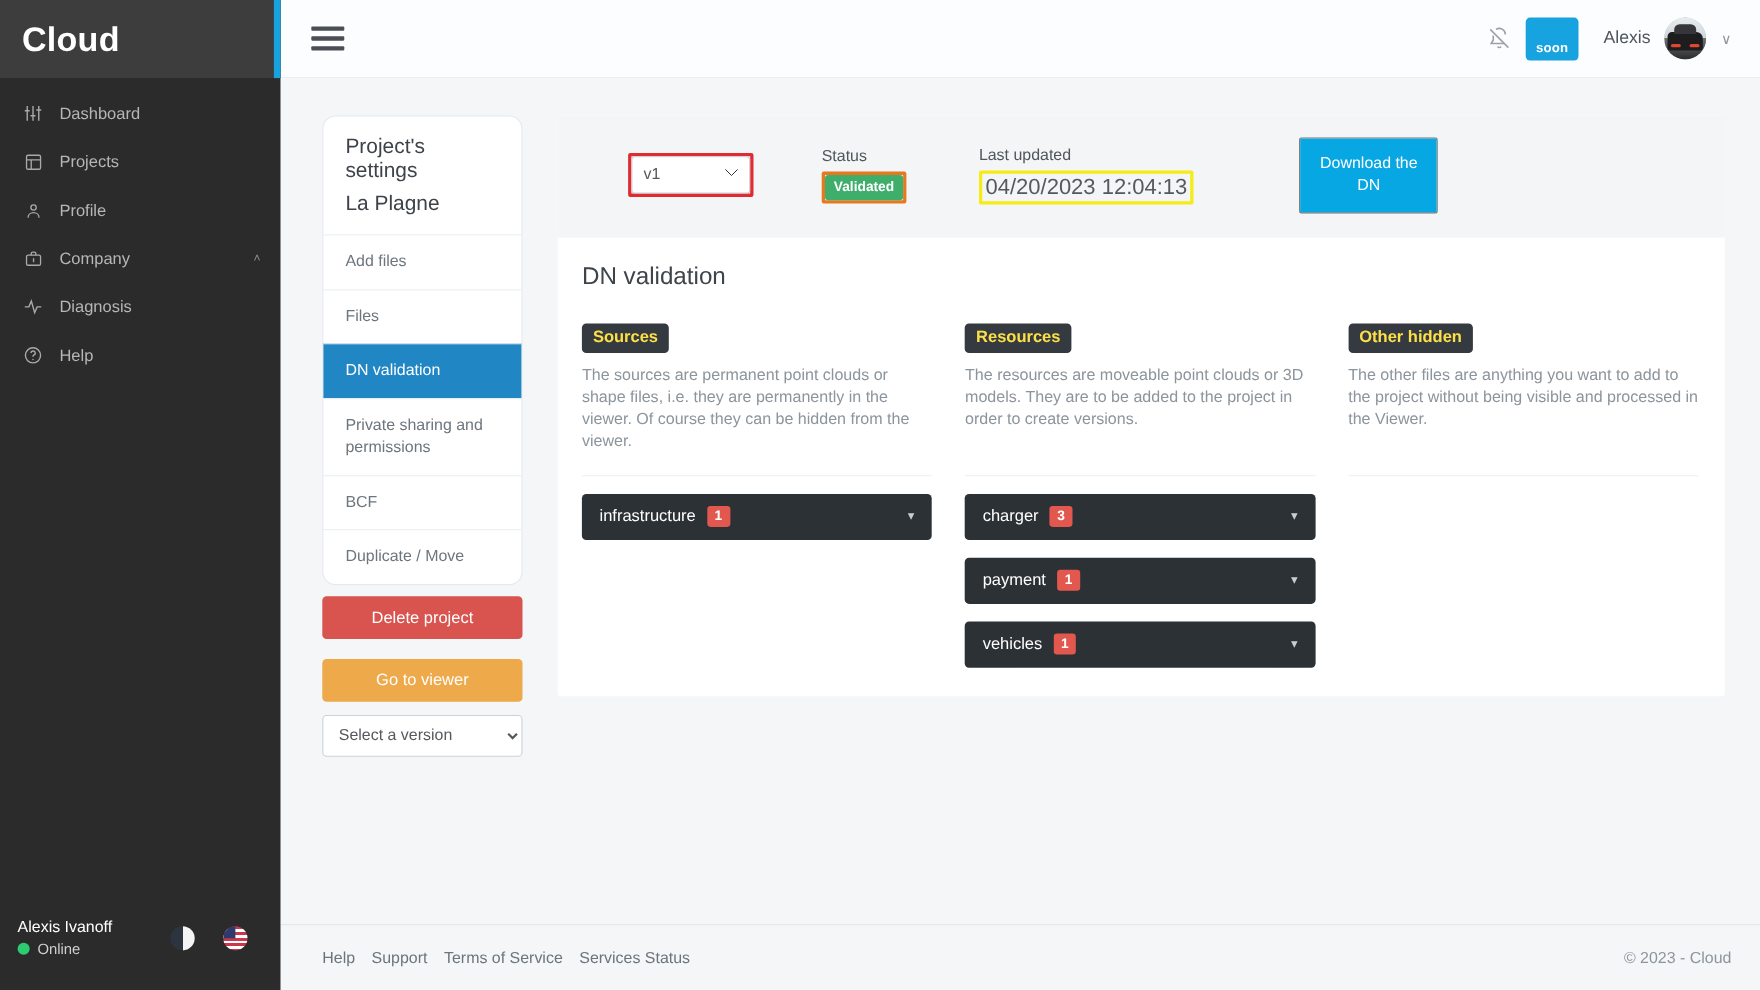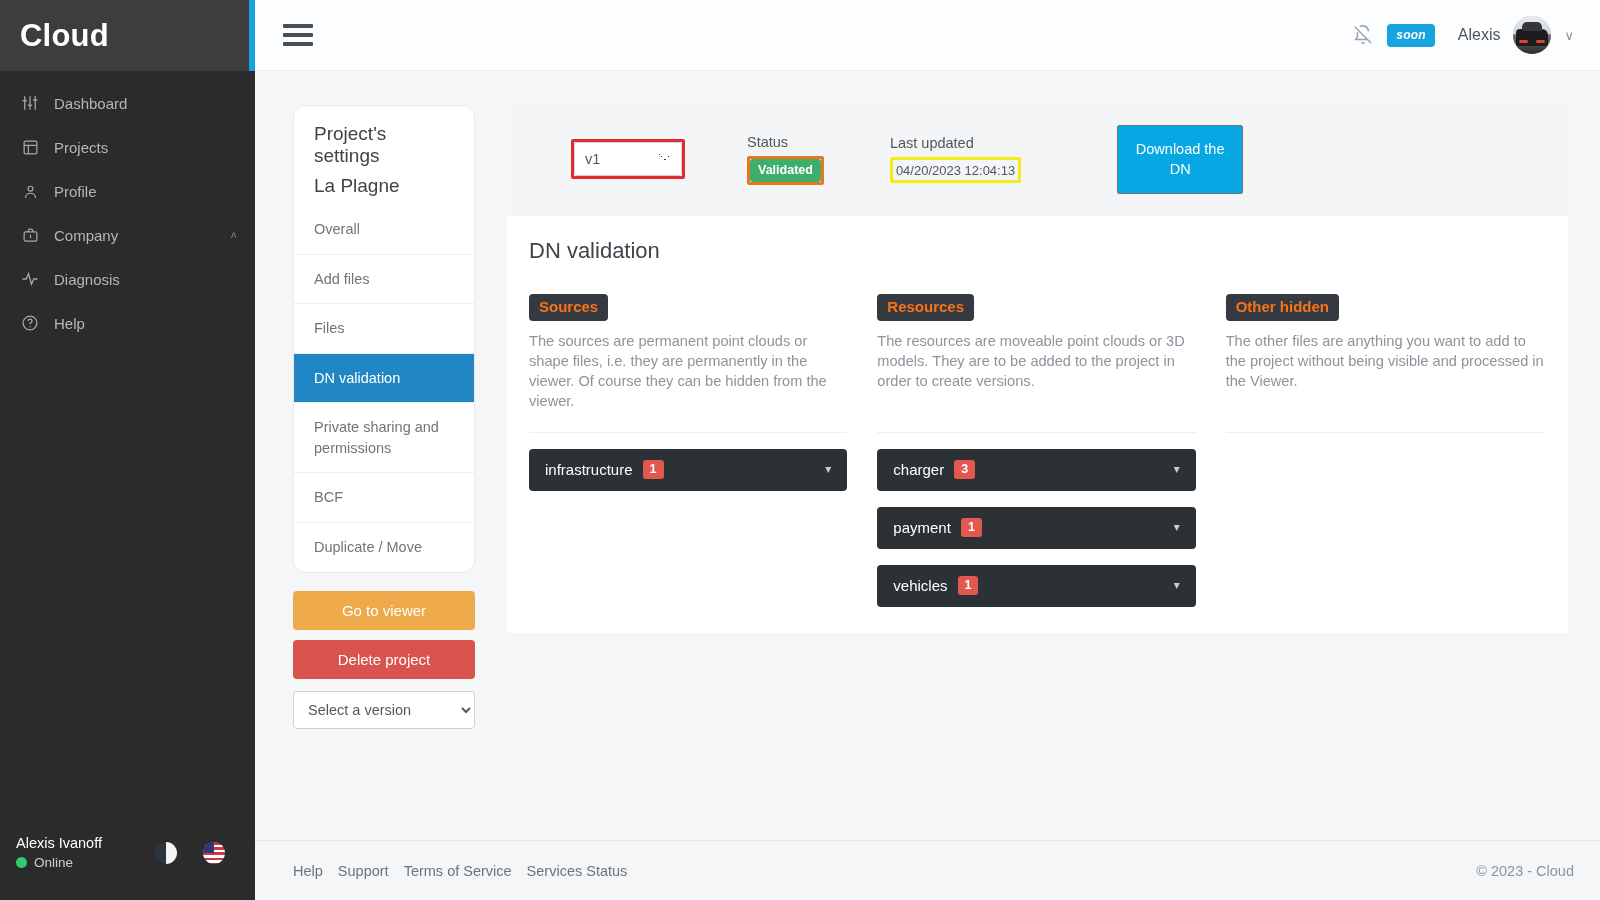--- a/index.html
+++ b/index.html
@@ -70,21 +70,21 @@
   .topbar {
     height: 71px; background: #fcfdfe; display: flex; align-items: center;
     padding: 0 26px 0 28px; border-bottom: 1px solid #eceff1;
   }
   .hamburger { width: 30px; cursor: pointer; display: flex; flex-direction: column; gap: 5px; }
   .hamburger span { display: block; height: 4px; background: #4a4f55; border-radius: 1px; }
   .topbar-right { margin-left: auto; display: flex; align-items: center; gap: 13px; }
   .bell { color: #9aa2ab; display: inline-flex; cursor: pointer; }
   .soon-badge {
     background: #17a2e0; color: #fff; font-size: 12px; font-weight: 700;
-    padding: 4px 9px 5px; border-radius: 4px; letter-spacing: .2px; font-style: italic;
+    padding: 20px 9px 5px; border-radius: 4px; letter-spacing: .2px;
   }
   .user-name { color: #4d555c; font-size: 16px; margin-left: 10px; }
   .avatar {
     width: 38px; height: 38px; border-radius: 50%; overflow: hidden;
     background: #a9b0b6; position: relative; cursor: pointer;
   }
   .avatar .sky { position:absolute; inset:0; background: linear-gradient(180deg,#e8ecef 0%,#cfd6da 48%,#6f6f72 49%,#2b2b2e 100%); }
   .avatar .car { position:absolute; left:3px; right:3px; bottom:8px; height:17px; background:#1d1d20; border-radius:4px 6px 3px 3px; }
   .avatar .car::before { content:""; position:absolute; left:6px; right:6px; top:-7px; height:9px; background:#35353a; border-radius:5px 5px 0 0; }
   .avatar .tail { position:absolute; bottom:11px; left:6px; width:9px; height:3px; background:#e2462e; border-radius:2px; }
@@ -141,33 +141,33 @@
   }
   .ph-status { margin-left: 62px; }
   .ph-label { font-size: 14.5px; color: #50565c; margin-bottom: 6px; }
   .badge-validated-wrap { border: 3px solid #e8781f; border-radius: 2px; }
   .badge-validated {
     background: #3fae6b; color: #ffffff; font-size: 12.5px; font-weight: 700;
     padding: 4px 8px 5px; display: inline-block; border-radius: 3px;
   }
   .ph-updated { margin-left: 66px; }
   .ph-date-wrap { border: 3px solid #f5ec15; border-radius: 2px; padding: 1px 3px; }
-  .ph-date { font-size: 13px; color: #55595e; white-space: nowrap; }
+  .ph-date { font-size: 20px; color: #55595e; white-space: nowrap; }
   .dl-wrap { margin-left: 96px; border: 1px solid #737373; border-radius: 2px; }
   .btn-download {
     background: #07a7e3; color: #ffffff; border: none;
     width: 124px; padding: 13px 10px; font-size: 14.5px; line-height: 1.4;
     cursor: pointer; font-family: inherit; text-align: center;
   }
   .panel-title { font-size: 22px; color: #3e444a; padding: 22px 26px 0 22px; font-weight: 400; }
 
   .cols { display: flex; padding: 30px 24px 0 22px; gap: 30px; }
   .col { flex: 1; }
   .col-tag {
-    display: inline-block; background: #343a40; color: #f97316;
+    display: inline-block; background: #343a40; color: #fde047;
     font-size: 15px; font-weight: 700; padding: 4px 10px 6px; border-radius: 4px;
   }
   .col-desc {
     margin-top: 11px; color: #8c949c; font-size: 14.6px; line-height: 1.37;
     min-height: 86px;
   }
   .col-rule { border-top: 1px solid #edf0f2; margin-top: 14px; }
   .acc-item {
     margin-top: 16px; background: #2c3136; border-radius: 4px;
     padding: 11px 16px 12px; display: flex; align-items: center;
@@ -311,30 +311,29 @@
         <span class="caret-down">∨</span>
       </div>
     </header>
 
     <div class="content">
 
       <div class="settings-col">
         <div class="settings-card">
           <div class="sc-title">Project's settings</div>
           <div class="sc-sub">La Plagne</div>
-          <div class="sc-item first">Overall</div>
           <div class="sc-item">Add files</div>
           <div class="sc-item">Files</div>
           <div class="sc-item active">DN validation</div>
           <div class="sc-item">Private sharing and permissions</div>
           <div class="sc-item">BCF</div>
           <div class="sc-item">Duplicate / Move</div>
         </div>
+        <button class="side-btn btn-delete">Delete project</button>
         <button class="side-btn btn-viewer">Go to viewer</button>
-        <button class="side-btn btn-delete">Delete project</button>
         <select class="version-select">
           <option>Select a version</option>
         </select>
       </div>
 
       <div class="panel-col">
         <div class="panel">
 
           <div class="panel-head">
             <span class="ph-select-wrap">

